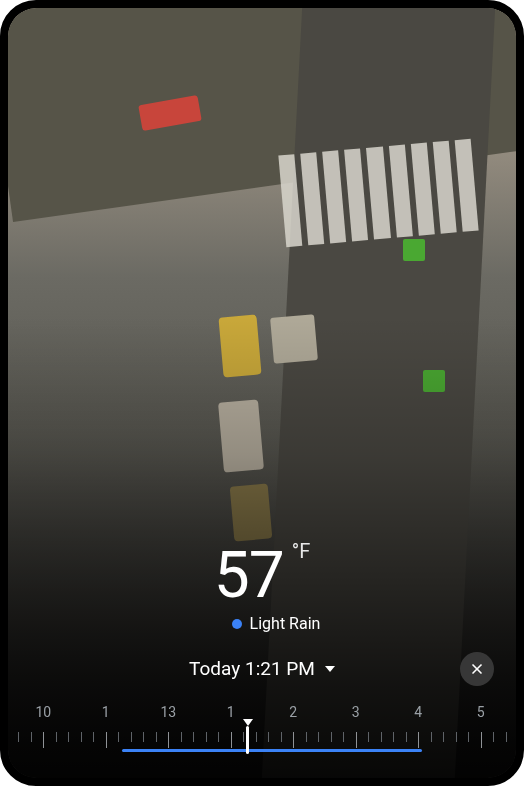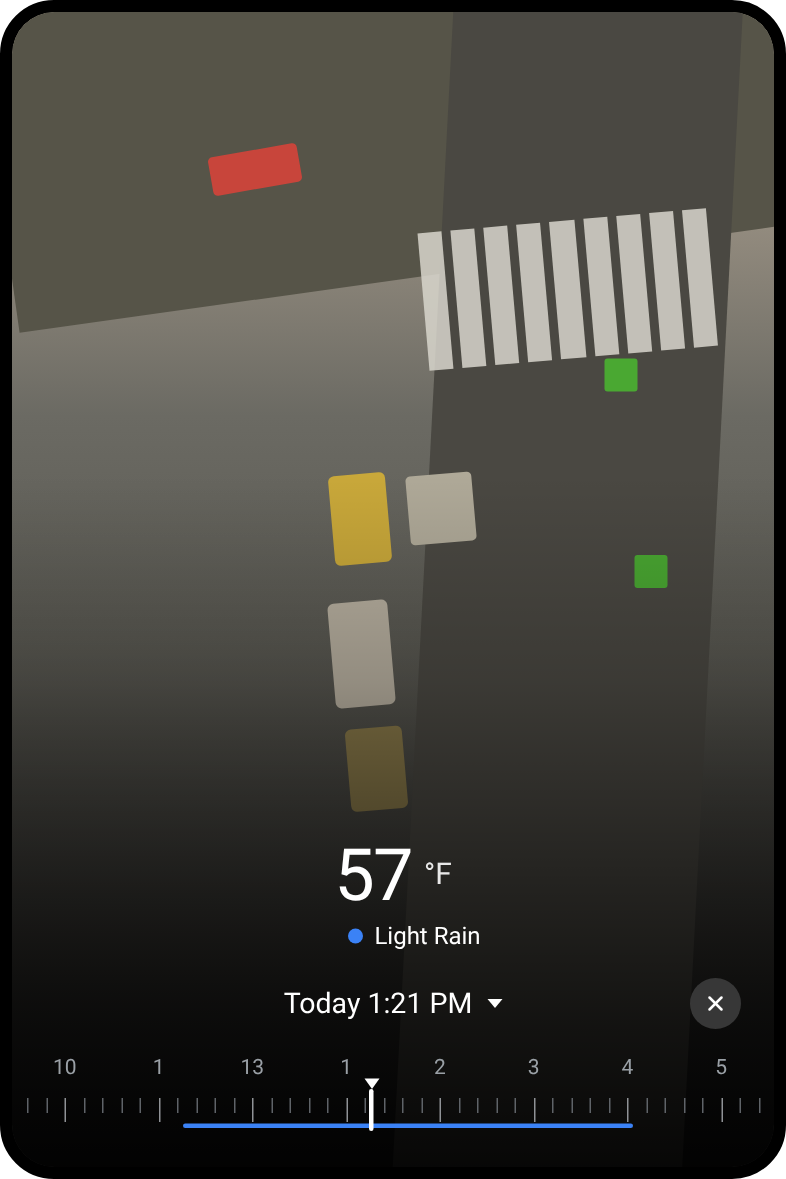--- a/index.html
+++ b/index.html
@@ -86,24 +86,25 @@
     }
     
     .temp-row {
       display: flex;
       align-items: flex-start;
       justify-content: center;
       gap: 8px;
       margin-bottom: 6px;
     }
     .temp-value {
-      font-size: 48px;
+      font-size: 64px;
       font-weight: 400;
       line-height: 1;
       letter-spacing: -1px;
+      margin-top: 15px;
     }
     .temp-unit {
       font-size: 20px;
       font-weight: 400;
       margin-top: 10px;
       color: #e8e8e8;
     }
     
     .condition-row {
       display: flex;

